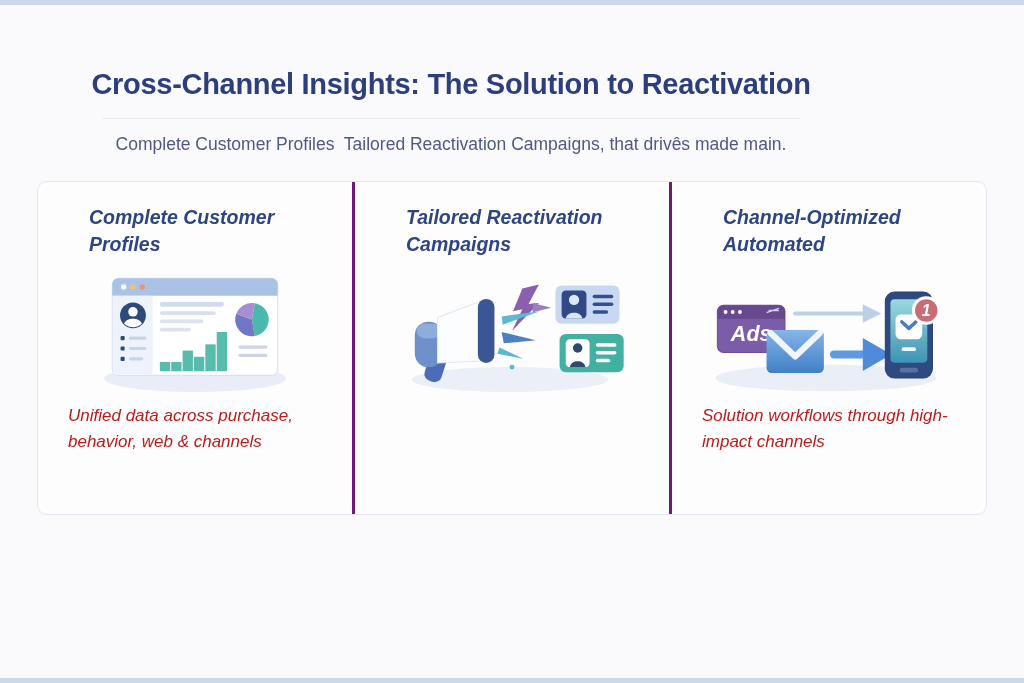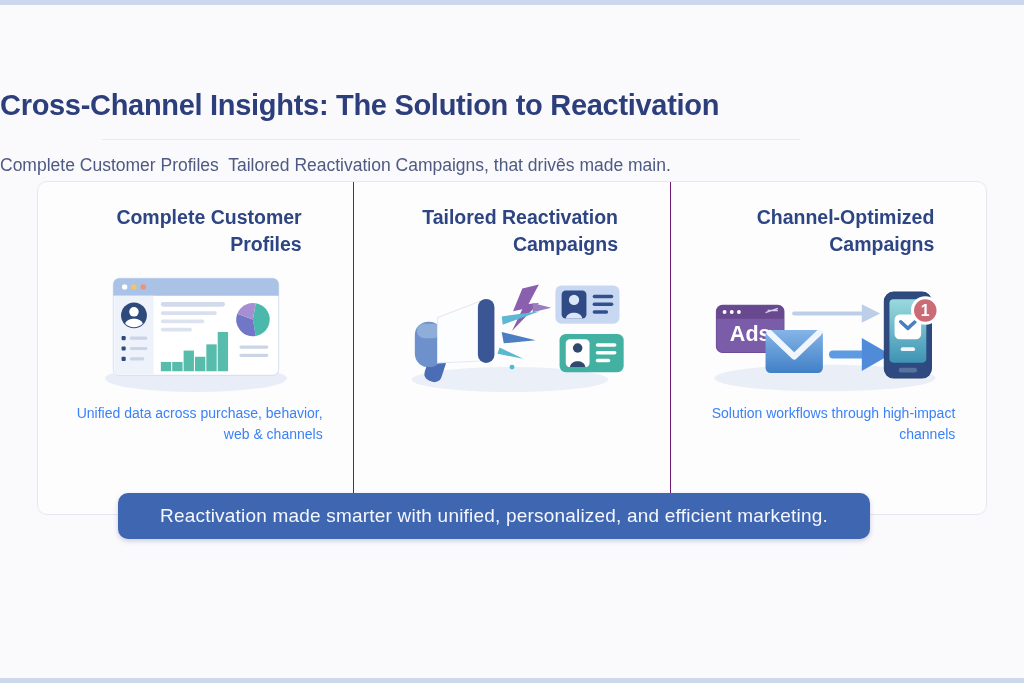--- a/index.html
+++ b/index.html
@@ -16,21 +16,21 @@
     overflow: hidden;
   }
   .accent-bar-top {
     position: absolute; top: 0; left: 0; width: 1024px; height: 5px;
     background: #ccd6ec;
   }
   .accent-bar-bottom {
     position: absolute; bottom: 0; left: 0; width: 1024px; height: 5px;
     background: #cdd9eb;
   }
-  .header { position: absolute; top: 0; left: 0; width: 902px; text-align: left; margin-top: 21px; }
+  .header { position: absolute; top: 0; left: 0; width: 902px; text-align: center; }
   .title {
     margin-top: 68px;
     font-size: 29px;
     font-weight: bold;
     letter-spacing: -0.3px;
     color: #2c3e7b;
   }
   .title-rule {
     width: 698px;
     margin: 17px auto 0 auto;
@@ -46,43 +46,44 @@
     position: absolute;
     left: 37px; top: 181px;
     width: 950px; height: 334px;
     background: #fdfdfe;
     border: 1px solid #e4e7f1;
     border-radius: 10px;
     display: flex;
   }
   .col {
     flex: 1 1 0;
-    text-align: right;
+    text-align: left;
     padding-top: 22px;
-  }
-  .col + .col { border-left: 1px solid #701a75; }
+    font-style: italic;
+  }
+  .col + .col { border-left: 3px solid #701a75; }
   .col-heading {
     font-size: 19.5px;
     font-weight: bold;
     line-height: 1.4;
     color: #2e4583;
     max-width: 212px;
     margin: 0 auto;
   }
   .icon-wrap {
     height: 124px;
     margin: 12px auto 8px auto;
     display: flex;
     align-items: center;
     justify-content: center;
   }
   .col-desc {
-    font-size: 14px;
+    font-size: 17px;
     line-height: 1.55;
-    color: #3b82f6;
+    color: #b91c1c;
     max-width: 254px;
     margin: 0 auto;
   }
   .banner {
     position: absolute;
     left: 118px; top: 493px;
     width: 752px; height: 46px;
     background: #3f66b0;
     border-radius: 10px;
     box-shadow: 0 2px 5px rgba(60, 80, 140, 0.25);
@@ -179,21 +180,21 @@
           <circle cx="173.5" cy="73.5" r="4.6" fill="#2f4a6e"></circle>
           <path d="M166 92 C167 84.5 180 84.5 181 92 Z" fill="#2f4a6e"></path>
           <rect x="191" y="69" width="20" height="3.4" rx="1.7" fill="#ffffff"></rect>
           <rect x="191" y="76.5" width="20" height="3.4" rx="1.7" fill="#ffffff"></rect>
           <rect x="191" y="84" width="14" height="3.4" rx="1.7" fill="#ffffff"></rect>
         </svg>
       </div>
     </div>
 
     <div class="col">
-      <div class="col-heading">Channel-Optimized Campaigns</div>
+      <div class="col-heading">Channel-Optimized Automated</div>
       <div class="icon-wrap">
         <svg width="256" height="122" viewBox="0 0 250 118">
           <defs>
             <linearGradient id="gradEnv" x1="0" y1="0" x2="0" y2="1">
               <stop offset="0" stop-color="#85b5e8"></stop>
               <stop offset="1" stop-color="#4180c6"></stop>
             </linearGradient>
             <linearGradient id="gradScreen" x1="0" y1="0" x2="0" y2="1">
               <stop offset="0" stop-color="#9adadd"></stop>
               <stop offset="1" stop-color="#3e93b4"></stop>
@@ -220,18 +221,15 @@
           <rect x="196" y="73" width="14" height="3.6" rx="1.8" fill="#eef6f8"></rect>
           <rect x="194" y="93" width="18" height="4.6" rx="2.3" fill="#56729f"></rect>
           <circle cx="220" cy="37" r="12.5" fill="#cb6b76" stroke="#ffffff" stroke-width="3"></circle>
           <text x="220" y="42.5" font-size="15.5" font-weight="bold" fill="#ffffff" text-anchor="middle" font-family="Liberation Sans, sans-serif">1</text>
         </svg>
       </div>
       <div class="col-desc">Solution workflows through high-impact channels</div>
     </div>
   </div>
 
-  <div class="banner">
-    <div class="banner-text">Reactivation made smarter with unified, personalized, and efficient marketing.</div>
-  </div>
 
   <div class="accent-bar-bottom"></div>
 </div>
 
 </body></html>

